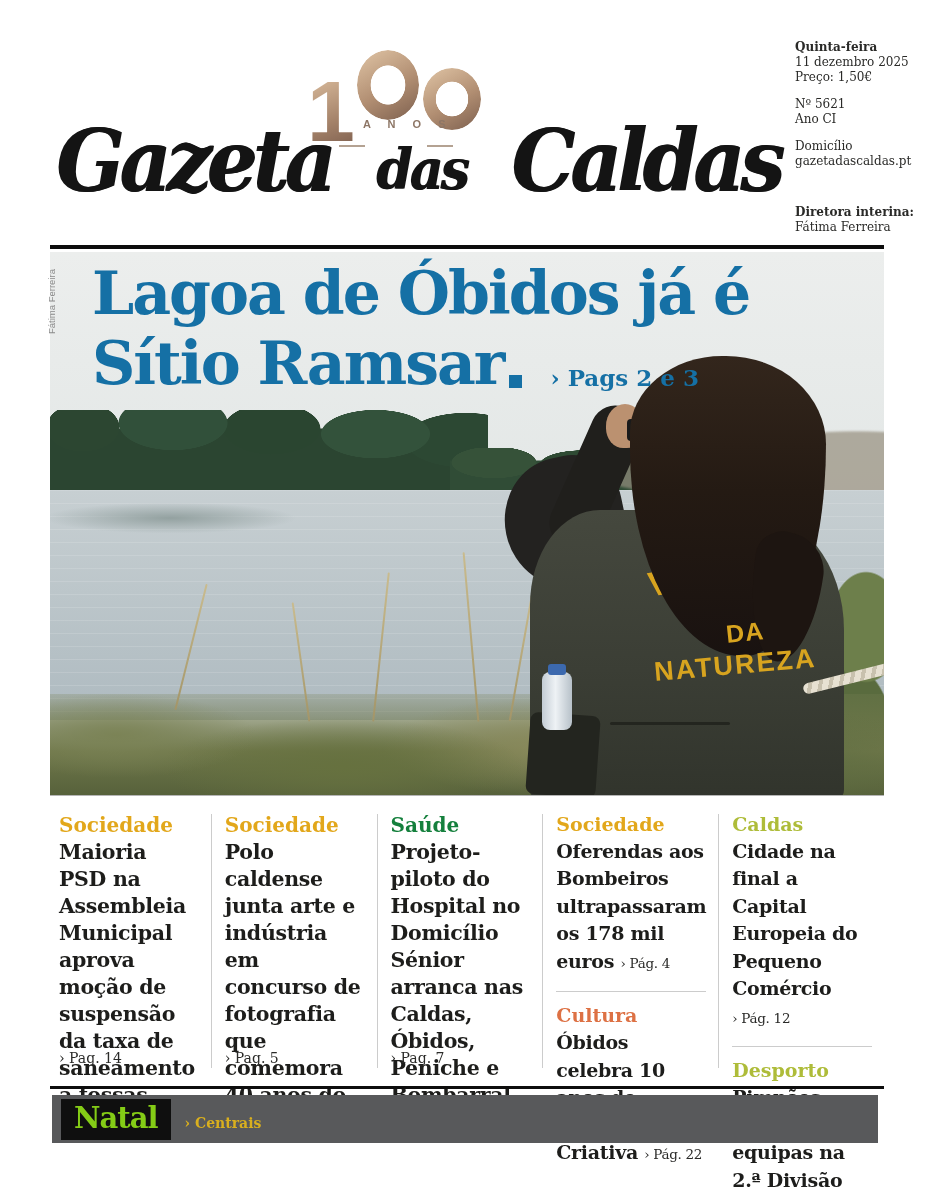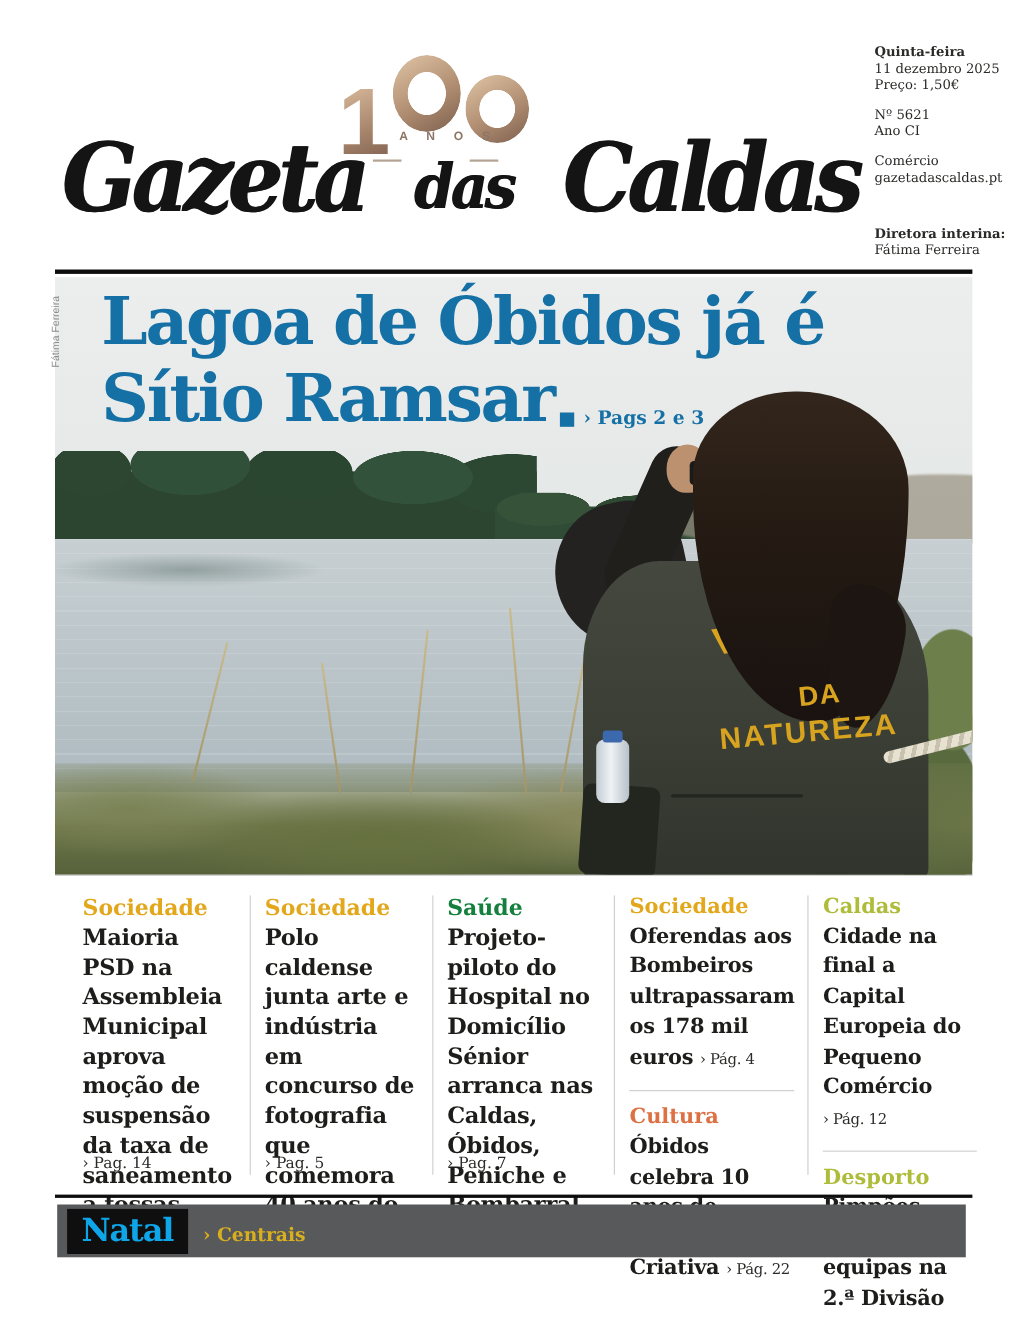--- a/index.html
+++ b/index.html
@@ -128,60 +128,60 @@
     background:repeating-linear-gradient(115deg,#e7e1d2 0 6px,#c8c1ae 6px 10px); border-radius:6px; transform:rotate(-14deg); }
 
   
   .photo-credit { position:absolute; left:46px; top:334px; font-size:9.5px; color:#8b8b8b;
     font-family:"Liberation Sans",sans-serif; transform:rotate(-90deg); transform-origin:0 0; white-space:nowrap; }
   .lead-headline { position:absolute; left:92px; top:258px; width:800px; color:#1570a5;
     font-weight:bold; font-size:60px; line-height:70px; letter-spacing:-2px; }
   .lead-headline .line { white-space:nowrap; }
   .hl-ref-row { display:flex; align-items:flex-end; }
   .hl-period { width:13px; height:13px; background:#1570a5; margin:0 8px 10px 6px; }
-  .hl-pages { font-size:17px; letter-spacing:0; font-weight:bold; color:#1570a5; line-height:1; margin-bottom:9px; }
-
-  
-  .teasers { position:absolute; left:75px; top:814px; width:825px; height:254px; display:flex; }
+  .hl-pages { font-size:23px; letter-spacing:0; font-weight:bold; color:#1570a5; line-height:1; margin-bottom:9px;margin-left:20px; }
+
+  
+  .teasers { position:absolute; left:59px; top:814px; width:825px; height:254px; display:flex; }
   .tcol { flex:1 1 0; position:relative; padding-right:12px; }
   .tcol + .tcol { border-left:1px solid #cccccc; padding-left:13px; }
   .cat { font-weight:bold; font-size:20px; line-height:1.1; margin-bottom:3px; }
   .cat.small { font-size:19px; }
   .c-yellow { color:#e2a71b; } .c-teal { color:#15803d; } .c-orange { color:#dd7144; } .c-lime { color:#aebc39; }
   .thead { font-weight:bold; font-size:20.5px; line-height:27px; color:#1d1d1b; letter-spacing:-0.3px; }
   .thead-sm { font-weight:bold; font-size:19px; line-height:27.5px; color:#1d1d1b; letter-spacing:-0.3px; }
   .pref { font-size:14px; color:#2a2a28; font-weight:normal; }
   .pref-bottom { position:absolute; bottom:2px; left:inherit; }
   .tcol + .tcol .pref-bottom { left:13px; }
   .pref-inline { font-size:13.5px; color:#2a2a28; font-weight:normal; white-space:nowrap; }
   .story-divider { border:0; border-top:1px solid #cccccc; margin:14px 0 13px 0; }
 
   
   .banner-rule { position:absolute; left:50px; top:1086px; width:834px; height:3px; background:#0d0d0d; }
   .banner { position:absolute; left:52px; top:1095px; width:826px; height:48px; background:#58595b;
     display:flex; align-items:center; padding:0 14px 0 9px; }
-  .banner-tag { background:#0f0f0f; color:#0ea5e9; font-weight:bold; font-size:29px; line-height:1;
+  .banner-tag { background:#0f0f0f; color:#84cc16; font-weight:bold; font-size:29px; line-height:1;
     padding:5px 13px 7px 13px; letter-spacing:-1px; }
   .banner-text { color:#d9af1e; font-size:28px; line-height:1; margin-left:13px; letter-spacing:-0.5px; white-space:nowrap; }
-  .banner-pages { color:#d9af1e; font-size:17px; font-weight:bold; margin-left:14px; position:relative; top:4px; }
+  .banner-pages { color:#d9af1e; font-size:14px; font-weight:bold; margin-left:14px; position:relative; top:4px; }
 </style>
 </head>
 <body>
 
 <div class="page">
 
   <div class="issue-info">
     <div class="b">Quinta-feira</div>
     <div>11 dezembro 2025</div>
     <div>Preço: 1,50€</div>
     <div class="gap"></div>
     <div>Nº 5621</div>
     <div>Ano CI</div>
     <div class="gap"></div>
-    <div>Comércio</div>
+    <div>Domicílio</div>
     <div>gazetadascaldas.pt</div>
     <div class="gap"></div>
     <div class="gap"></div>
     <div class="gap"></div>
     <div class="b">Diretora interina:</div>
     <div>Fátima Ferreira</div>
   </div>
 
   <div class="centenary">
     <div class="cent-one" style="background:none;color:transparent;">100</div>

